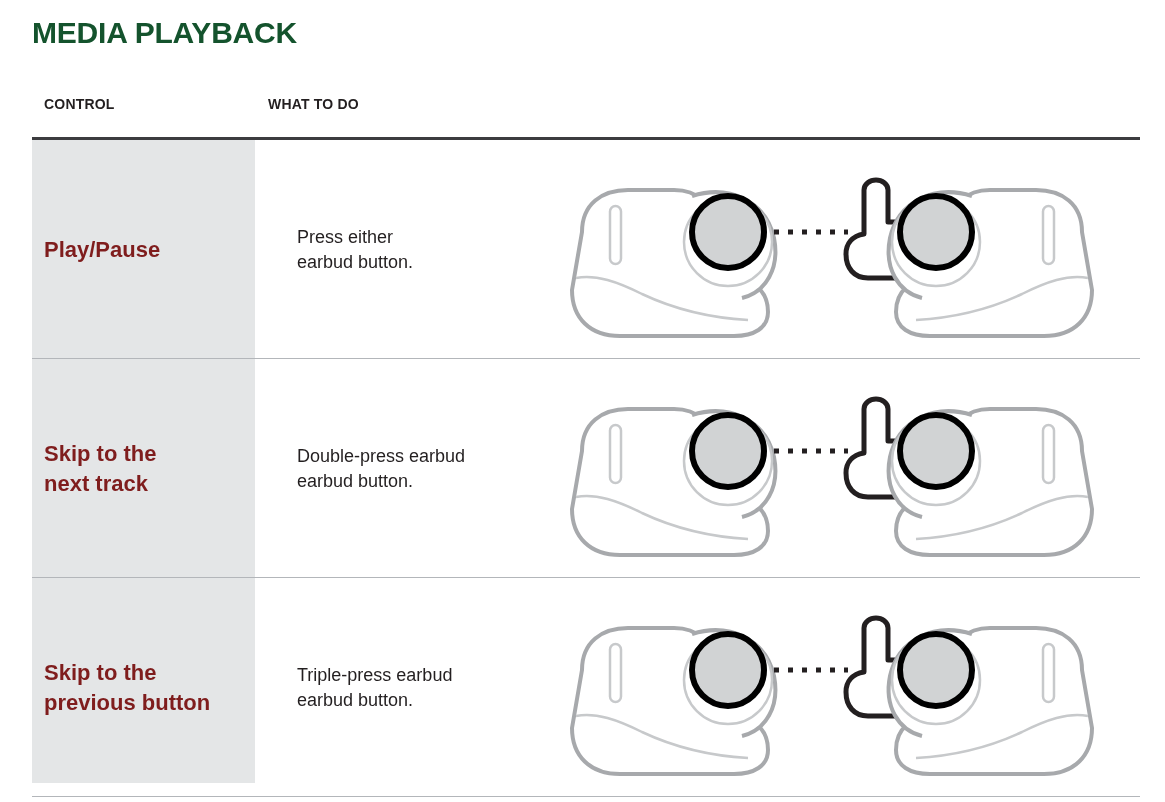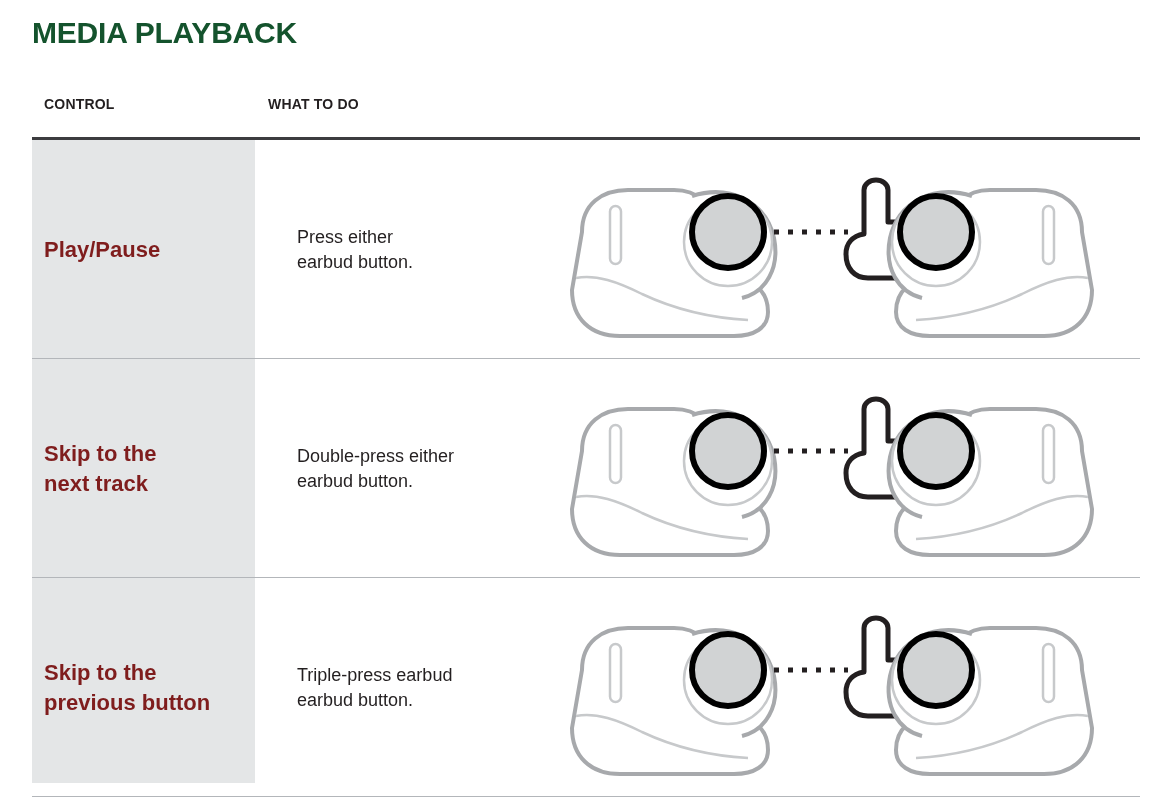--- a/index.html
+++ b/index.html
@@ -214,21 +214,21 @@
 
       <div class="row">
         <div class="cell-control">
           <div class="label">
             <span>Skip to the</span><br>
             <span>next track</span>
           </div>
         </div>
         <div class="cell-what">
           <div class="text">
-            <span>Double-press either</span><br>
+            <span>Double-press earbud</span><br>
             <span>earbud button.</span>
           </div>
         </div>
         <div class="cell-figure">
           <svg width="560" height="180" viewBox="0 0 560 180">
             <g>
               <path d="M30 72 C30 44 50 30 76 30 L122 30 C146 30 160 44 160 68
                        L160 104 C160 112 166 118 176 118
                        C200 118 216 130 216 152
                        C216 168 202 176 182 176

